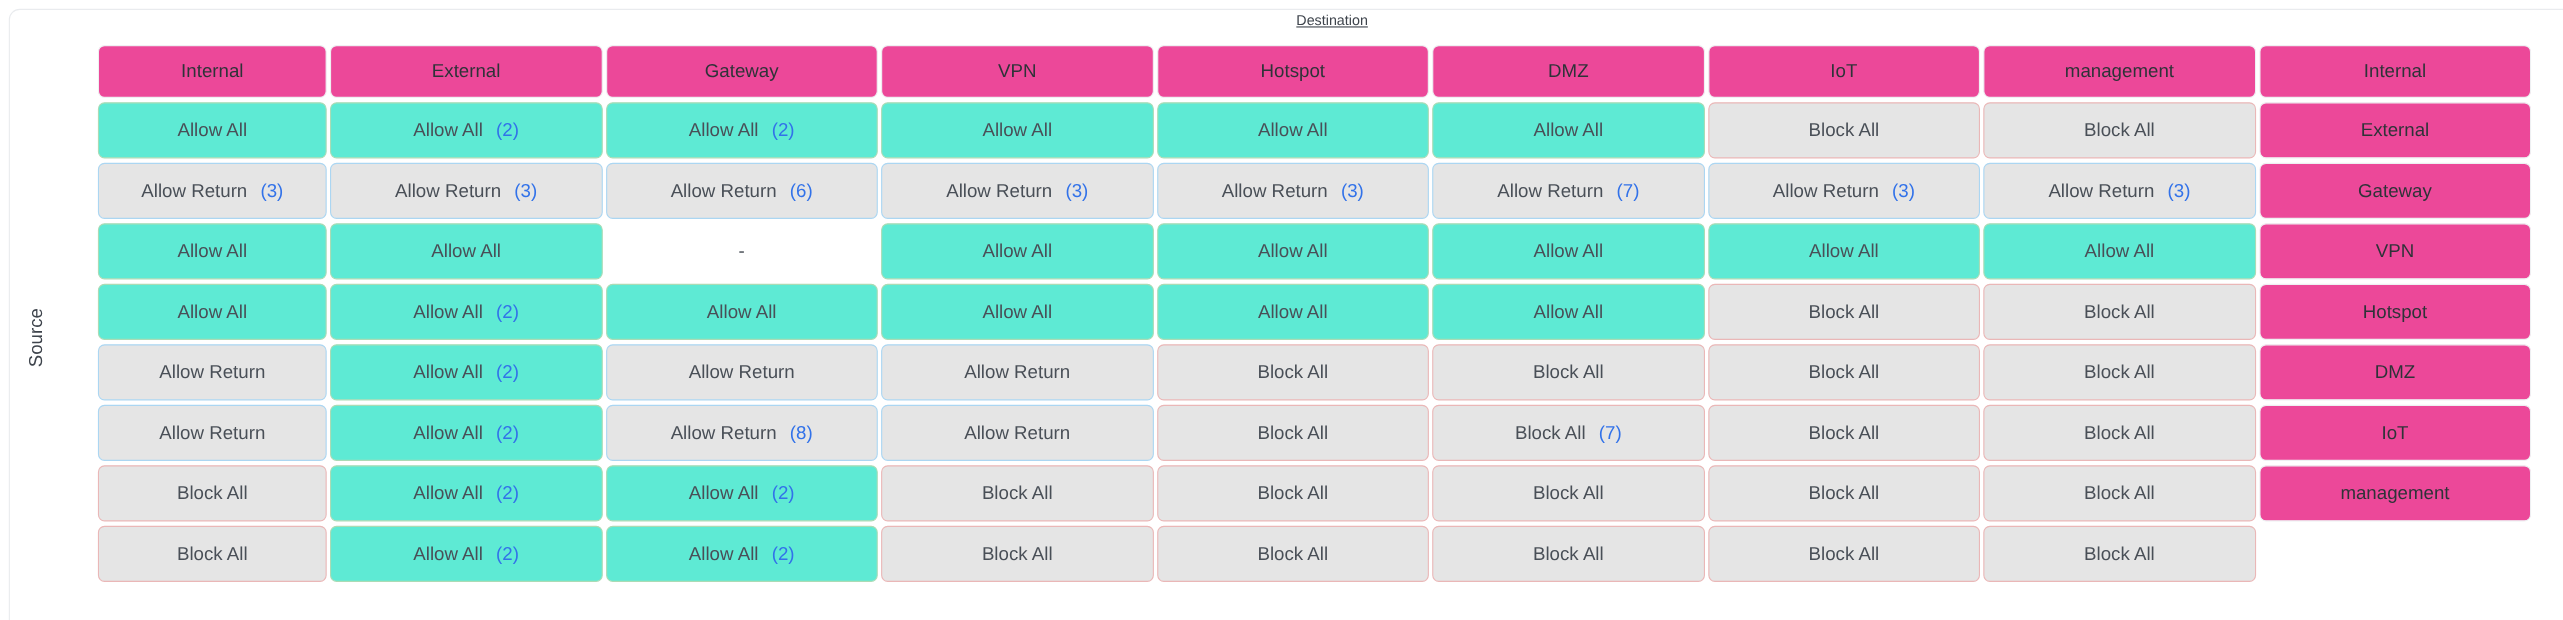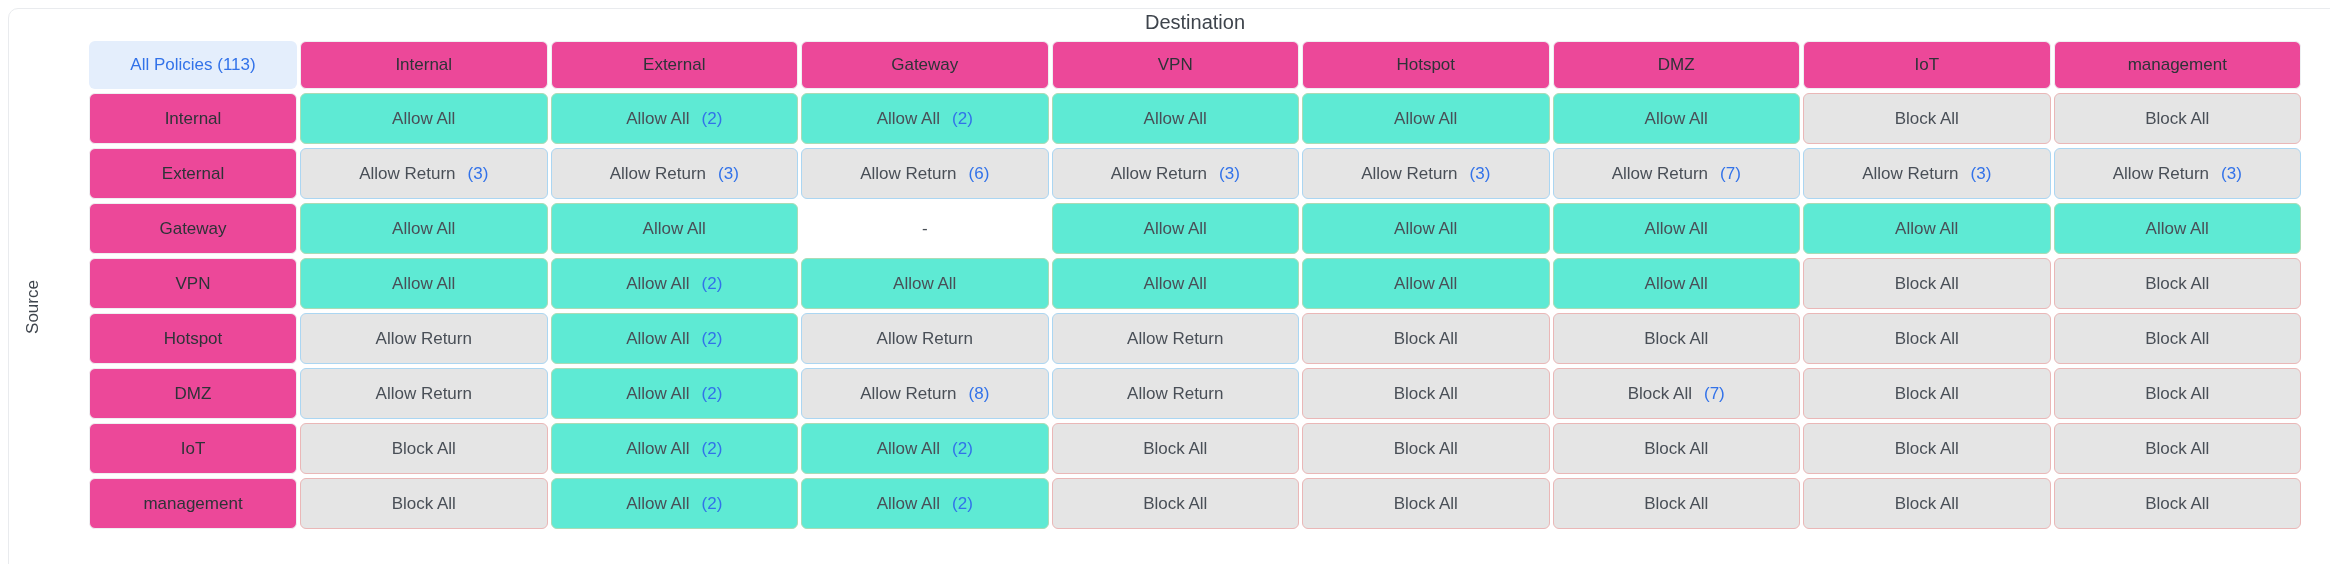--- a/index.html
+++ b/index.html
@@ -10,23 +10,23 @@
     font-family: "Liberation Sans", "DejaVu Sans", sans-serif;
   }
   .card {
     position: absolute; left: 8px; top: 8px;
     width: 2352px; height: 640px;
     border: 1px solid #e9ebee;
     border-radius: 10px;
     background: #ffffff;
   }
   .dest-label {
-    position: absolute; left: 80px; top: 2px; width: 2212px;
+    position: absolute; left: 96px; top: 2px; width: 2212px;
     text-align: center;
-    font-size: 20px; color: #3e444c;
+    font-size: 13px; color: #3e444c; text-decoration: underline;
   }
   .source-label {
     position: absolute; left: -26px; top: 288px; width: 100px;
     text-align: center;
     font-size: 17px; color: #3e444c;
     transform: rotate(-90deg);
   }
   .grid {
     position: absolute; left: 80px; top: 32px; width: 2212px;
     display: grid;
@@ -53,23 +53,20 @@
   .cell-none   { background: #ffffff; border-color: transparent; color: #494f57; }
   .count { color: #3272e9; }
 </style>
 </head>
 <body>
 
 <div class="card">
   <div class="dest-label">Destination</div>
   <div class="source-label">Source</div>
   <div class="grid">
-      <div class="cell all-policies">
-        <span>All Policies (113)</span>
-      </div>
       <div class="cell col-header">
         <span>Internal</span>
       </div>
       <div class="cell col-header">
         <span>External</span>
       </div>
       <div class="cell col-header">
         <span>Gateway</span>
       </div>
       <div class="cell col-header">

